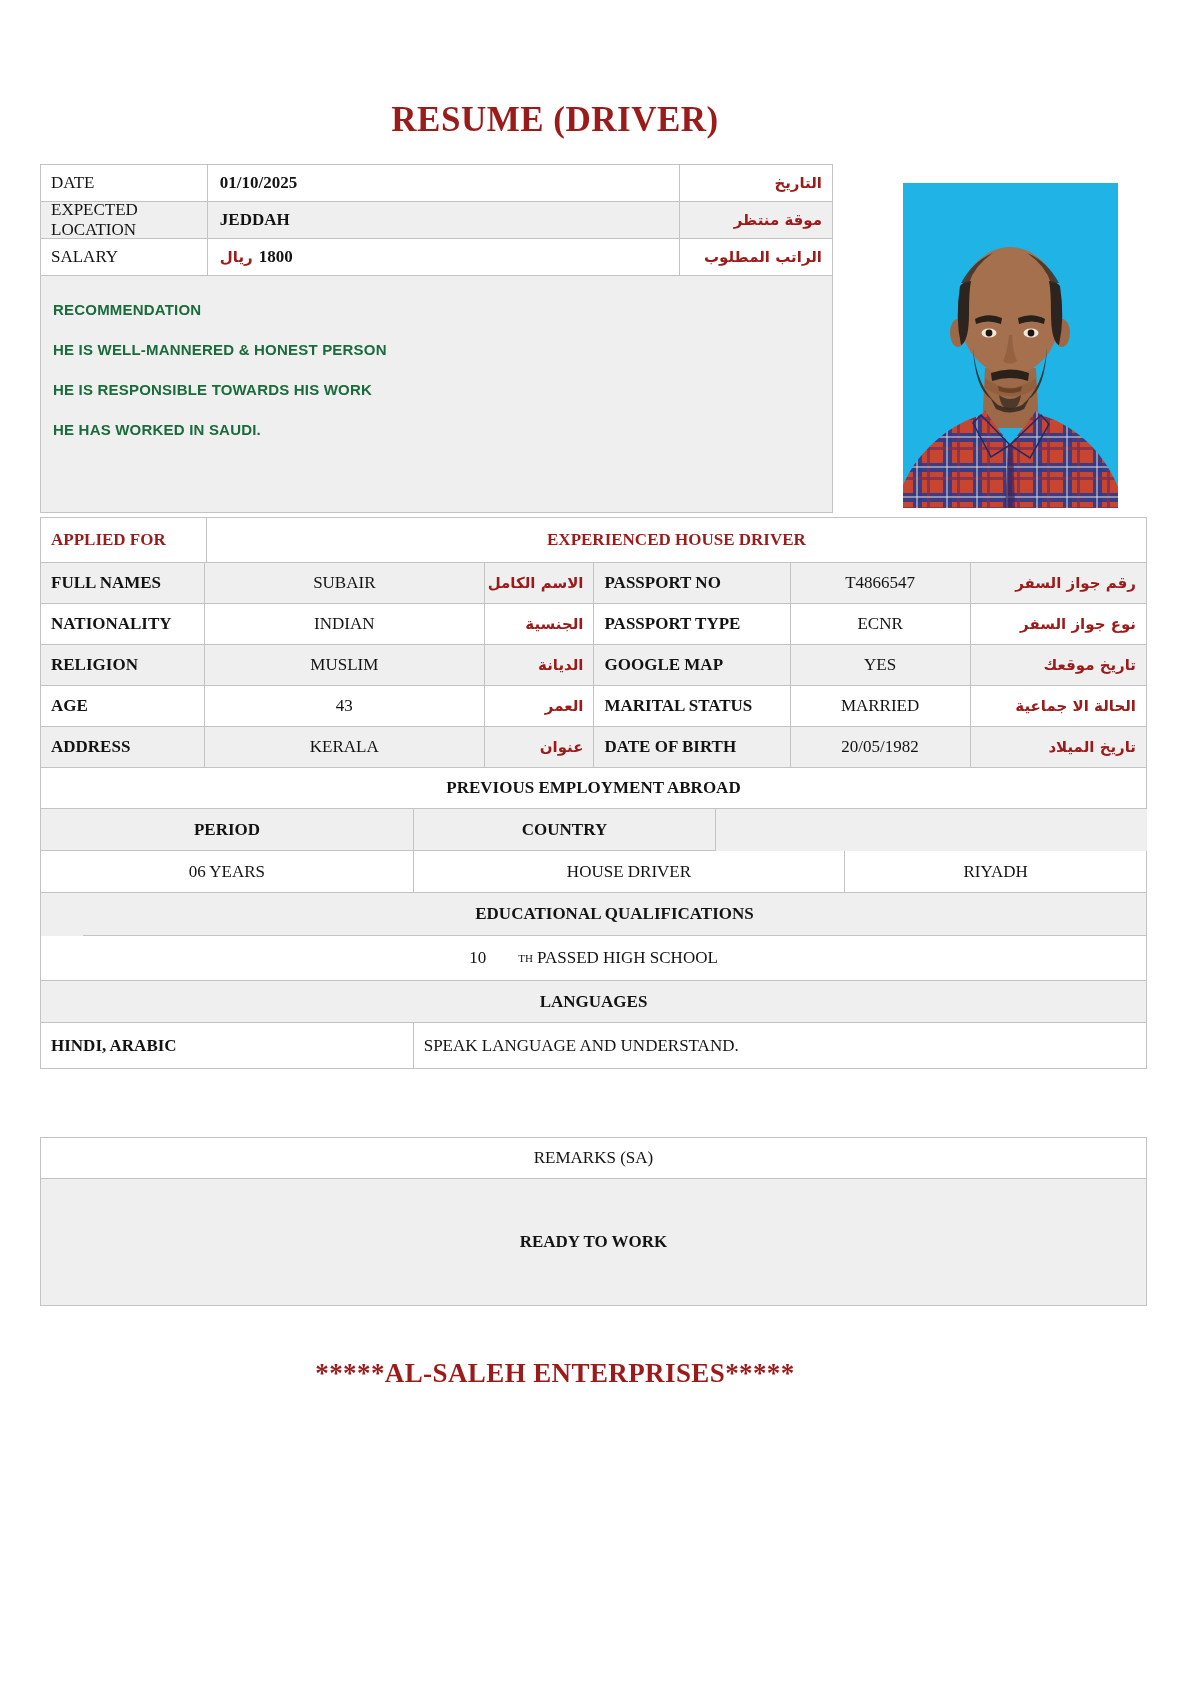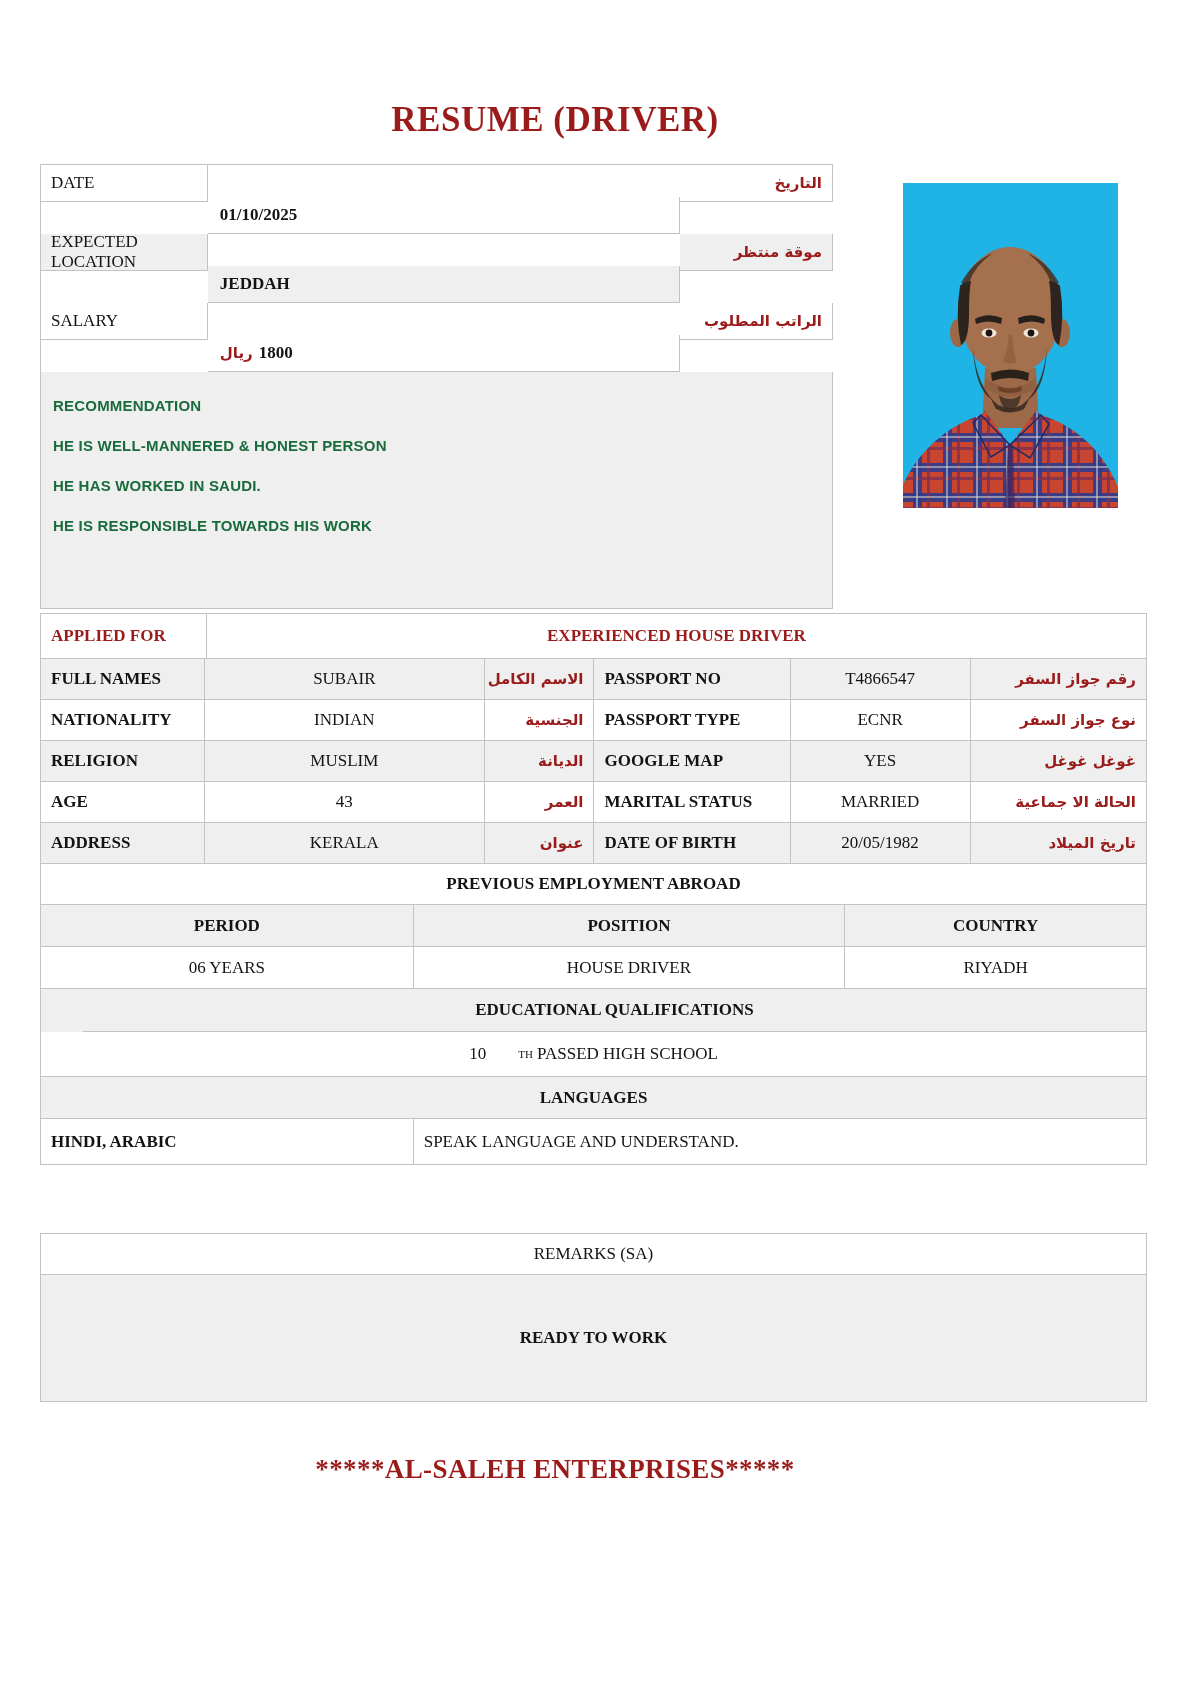--- a/index.html
+++ b/index.html
@@ -16,21 +16,21 @@
   .row{display:flex;}
   .cell{
     border-right:1px solid #c3c3c3;border-bottom:1px solid #c3c3c3;
     box-sizing:border-box;display:flex;align-items:center;overflow:hidden;
     font-size:17px;
   }
   .shade{background:#efefef;}
   .lbl{font-weight:bold;padding-left:10px;}
   .plain{padding-left:10px;}
   .val{justify-content:center;text-align:center;}
-  .valL{padding-left:12px;margin-top:32px;}
+  .valL{padding-left:12px;}
   .b{font-weight:bold;}
   .ar{
     justify-content:flex-end;padding-right:10px;color:#9b1b1b;font-weight:bold;
     font-size:15px;font-family:"DejaVu Sans",sans-serif;
   }
   .red{color:#9b1b1b;font-weight:bold;}
   
   .toptable{margin:24px 0 0 40px;width:793px;}
   .h37{height:37px;}
   .c1{width:167px;} .c2{width:473px;} .c3{width:153px;}
@@ -136,22 +136,22 @@
     <div class="cell c1 h37 plain">SALARY</div>
     <div class="cell c2 h37 valL b">
       <span class="ar" style="padding:0 6px 0 0;">ريال</span>
       <span>1800</span>
     </div>
     <div class="cell c3 h37 ar">الراتب المطلوب</div>
   </div>
   <div class="recbox">
     <div>RECOMMENDATION</div>
     <div>HE IS WELL-MANNERED &amp; HONEST PERSON</div>
+    <div>HE IS RESPONSIBLE TOWARDS HIS WORK</div>
     <div>HE HAS WORKED IN SAUDI.</div>
-    <div>HE IS RESPONSIBLE TOWARDS HIS WORK</div>
   </div>
 </div>
 
 <div class="grid maintable">
   <div class="row">
     <div class="cell m1 h45 lbl red">APPLIED FOR</div>
     <div class="cell span5 h45 ctr b red">EXPERIENCED HOUSE DRIVER</div>
   </div>
 
   <div class="row shade">
@@ -171,21 +171,21 @@
     <div class="cell m5 h41 val">ECNR</div>
     <div class="cell m6 h41 ar">نوع جواز السفر</div>
   </div>
 
   <div class="row shade">
     <div class="cell m1 h41 lbl">RELIGION</div>
     <div class="cell m2 h41 val">MUSLIM</div>
     <div class="cell m3 h41 ar">الديانة</div>
     <div class="cell m4 h41 lbl">GOOGLE MAP</div>
     <div class="cell m5 h41 val">YES</div>
-    <div class="cell m6 h41 ar">غوغل غوغل</div>
+    <div class="cell m6 h41 ar">تاريخ موقعك</div>
   </div>
 
   <div class="row">
     <div class="cell m1 h41 lbl">AGE</div>
     <div class="cell m2 h41 val">43</div>
     <div class="cell m3 h41 ar">العمر</div>
     <div class="cell m4 h41 lbl">MARITAL STATUS</div>
     <div class="cell m5 h41 val">MARRIED</div>
     <div class="cell m6 h41 ar">الحالة الا جماعية</div>
   </div>
@@ -197,21 +197,20 @@
     <div class="cell m4 h41 lbl">DATE OF BIRTH</div>
     <div class="cell m5 h41 val">20/05/1982</div>
     <div class="cell m6 h41 ar">تاريخ الميلاد</div>
   </div>
 
   <div class="row">
     <div class="cell full h41 ctr b">PREVIOUS EMPLOYMENT ABROAD</div>
   </div>
   <div class="row shade">
     <div class="cell e1 h42 ctr b">PERIOD</div>
-    <div class="cell e2 h42 ctr b">POSITION</div>
     <div class="cell e3 h42 ctr b">COUNTRY</div>
   </div>
   <div class="row">
     <div class="cell e1 h42 ctr">06 YEARS</div>
     <div class="cell e2 h42 ctr">HOUSE DRIVER</div>
     <div class="cell e3 h42 ctr">RIYADH</div>
   </div>
 
   <div class="row shade">
     <div class="cell full h43 ctr b">EDUCATIONAL QUALIFICATIONS</div>

